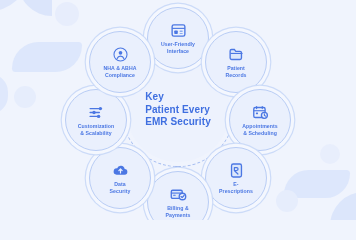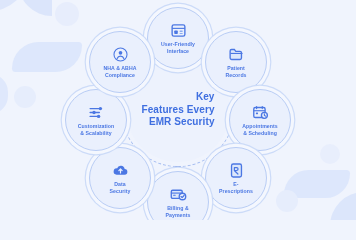--- a/index.html
+++ b/index.html
@@ -77,21 +77,21 @@
     border-left:3px solid transparent;
     border-right:3px solid transparent;
     border-top:4px solid #8fa9e8;
   }
   .tick-n{ top:-8px; left:50%; margin-left:-3px; transform:rotate(180deg); }
   .tick-s{ bottom:-8px; left:50%; margin-left:-3px; }
   .tick-w{ left:-8px; top:50%; margin-top:-2px; transform:rotate(90deg); }
   .tick-e{ right:-8px; top:50%; margin-top:-2px; transform:rotate(-90deg); }
 
   .hub-text{
-    text-align:right;
+    text-align:left;
     color:#3f6fe0;
     font-weight:bold;
     font-size:10px;
     line-height:12.5px;
     letter-spacing:.1px;
     z-index:2;
   }
 
   
   .node{
@@ -150,21 +150,21 @@
   <div class="deco d-quarter-br"></div>
 
   <div class="hub">
     <div class="hub-ring"></div>
     <div class="hub-tick tick-n"></div>
     <div class="hub-tick tick-s"></div>
     <div class="hub-tick tick-w"></div>
     <div class="hub-tick tick-e"></div>
     <div class="hub-text">
       <div>Key</div>
-      <div>Features Every</div>
+      <div>Patient Every</div>
       <div>EMR Security</div>
     </div>
   </div>
 
   <div class="node n-top">
     <span class="ico">
       <svg viewBox="0 0 24 24" fill="none" stroke="#4b77e3" stroke-width="1.9">
         <rect x="3" y="4" width="18" height="16" rx="2.5"></rect>
         <path d="M3 9h18" stroke-width="1.6"></path>
         <rect x="6" y="12" width="5" height="5" rx="1" fill="#4b77e3" stroke="none"></rect>

